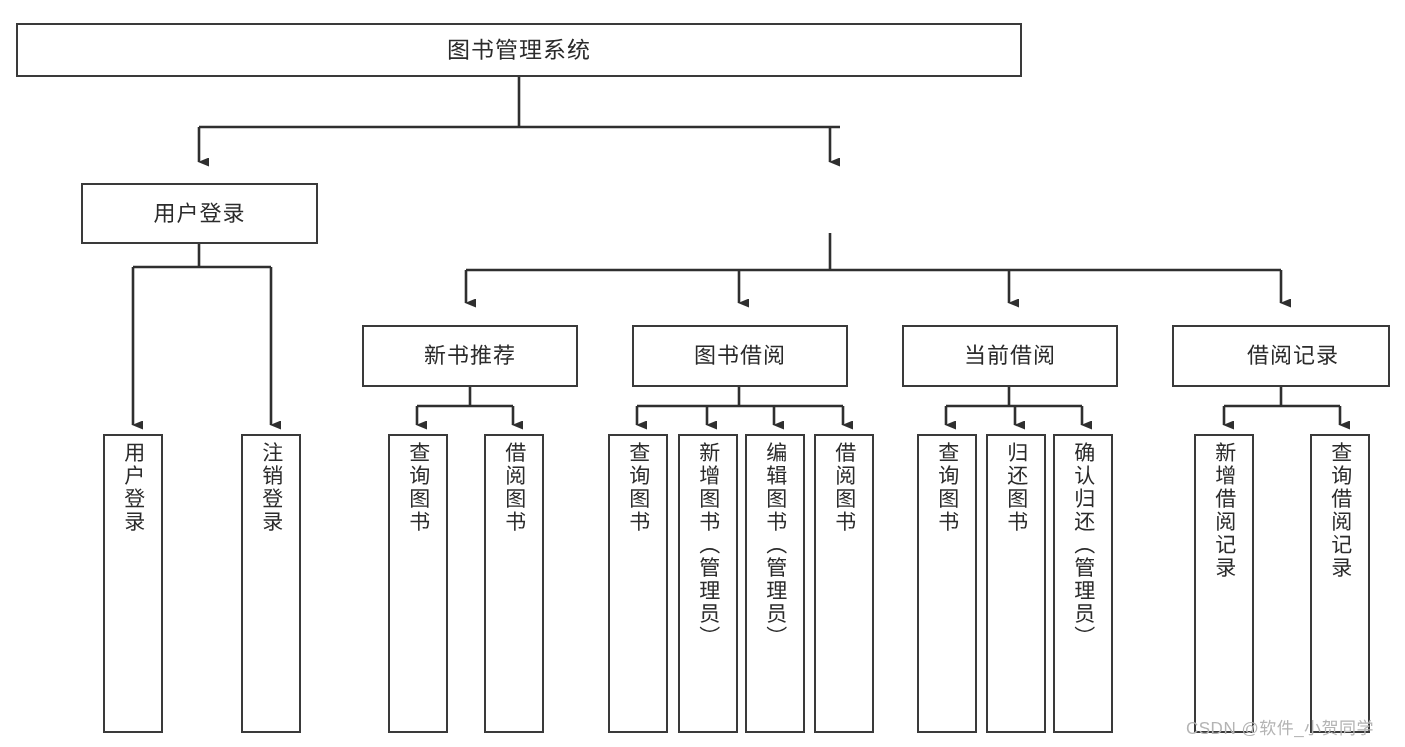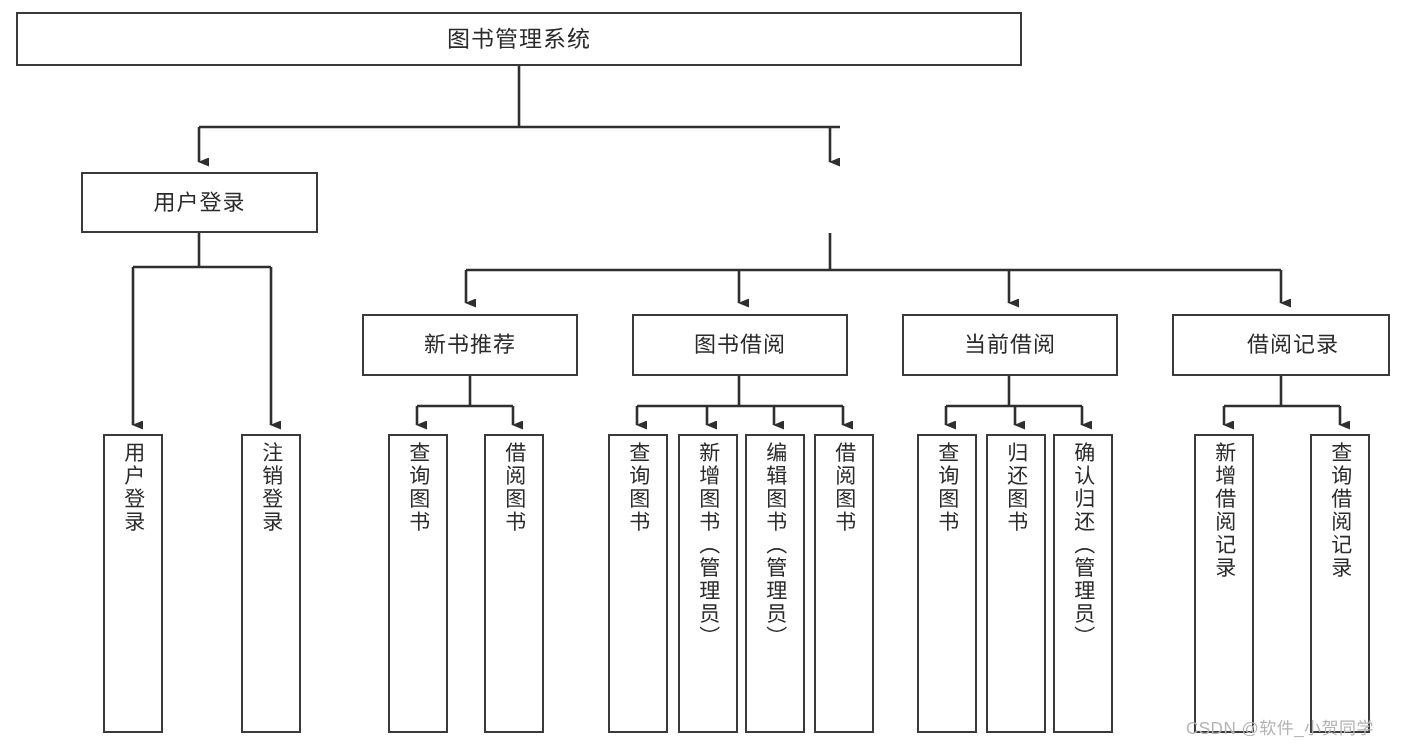--- a/index.html
+++ b/index.html
@@ -35,20 +35,21 @@
     align-items: center;
     justify-content: center;
     color: #2b2b2b;
     z-index: 2;
   }
   .node.horiz {
     font-size: 22px;
     line-height: 1.15;
     letter-spacing: 1px;
     white-space: nowrap;
+    margin-top: 11px;
   }
   .node.root {
     font-size: 23px;
   }
   .node.leaf {
     writing-mode: vertical-rl;
     text-orientation: upright;
     font-size: 21px;
     line-height: 1.32;
     letter-spacing: 2px;

